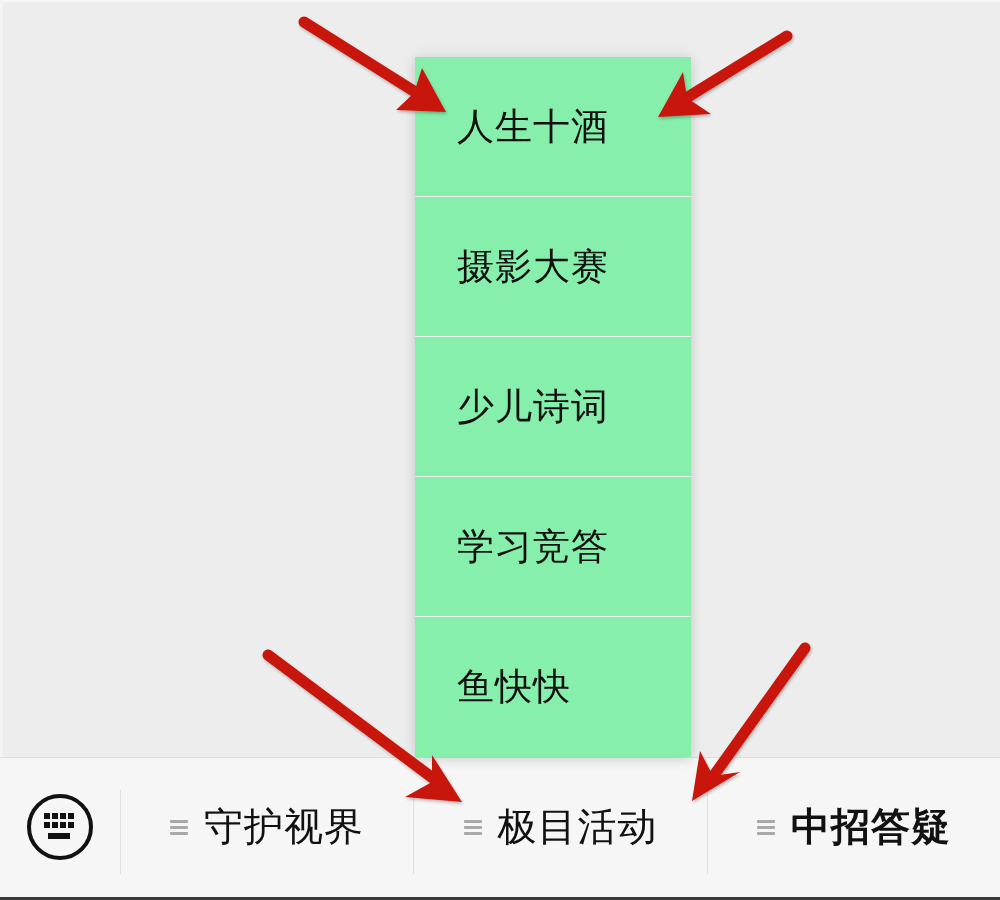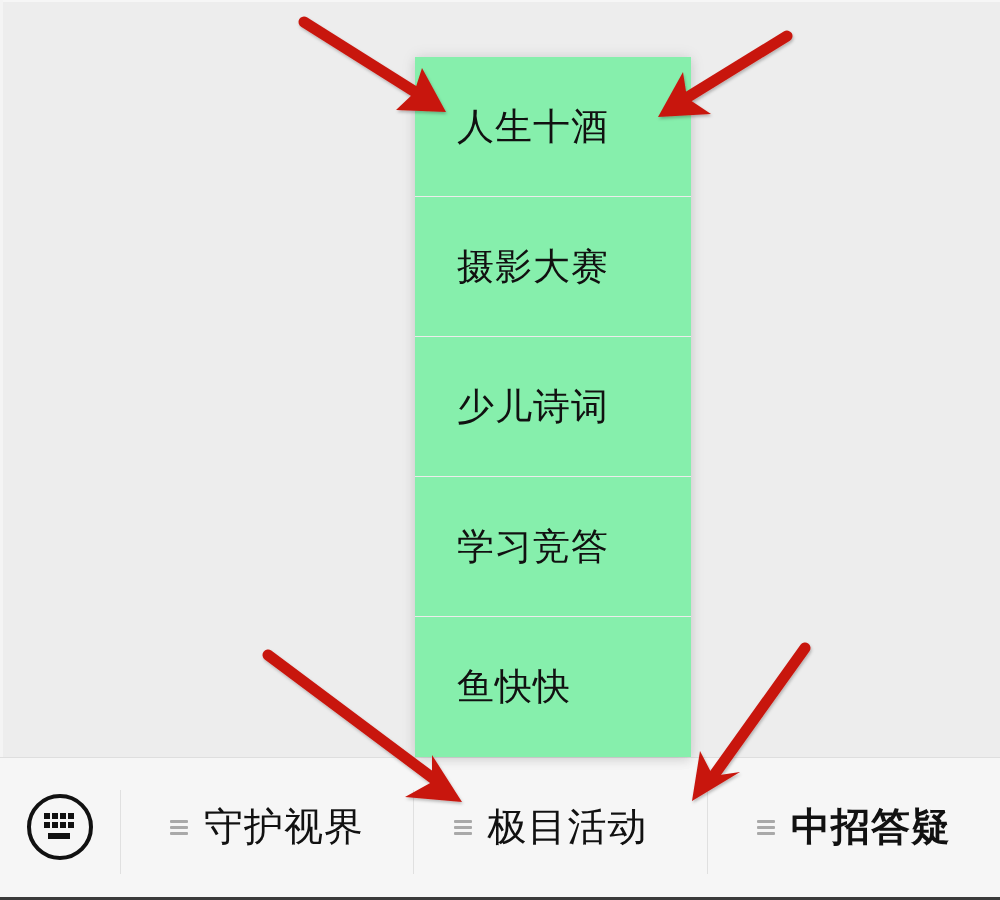--- a/index.html
+++ b/index.html
@@ -198,21 +198,21 @@
     <span class="hamburger">
         <i></i>
         <i></i>
         <i></i>
       </span>
     <span class="tab-label">守护视界</span>
   </div>
 
   <div class="divider" style="left:413px;"></div>
 
-  <div class="tab" style="left:404px; width:293px;">
+  <div class="tab" style="left:414px; width:293px;">
     <span class="hamburger">
         <i></i>
         <i></i>
         <i></i>
       </span>
     <span class="tab-label">极目活动</span>
   </div>
 
   <div class="divider" style="left:707px;"></div>
 

